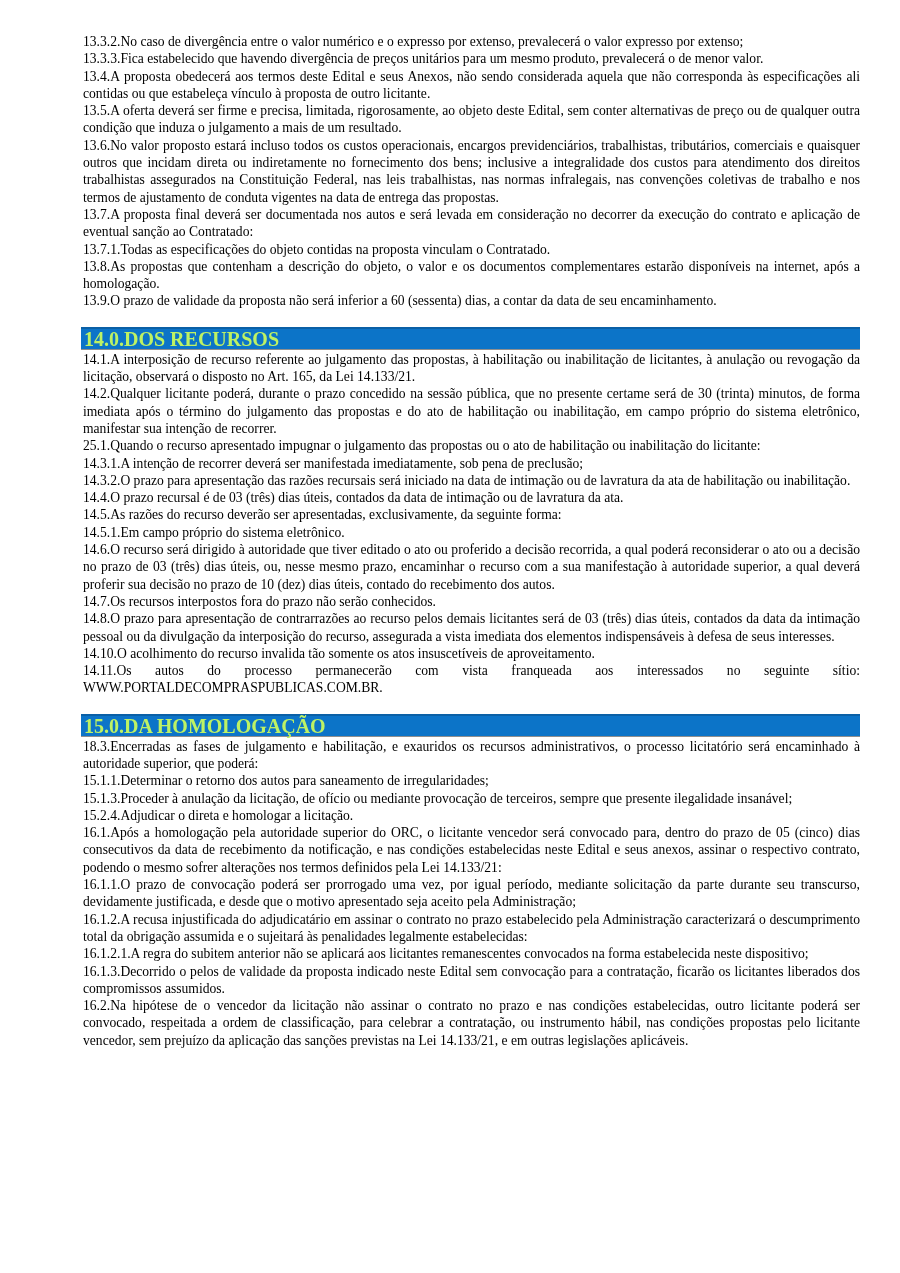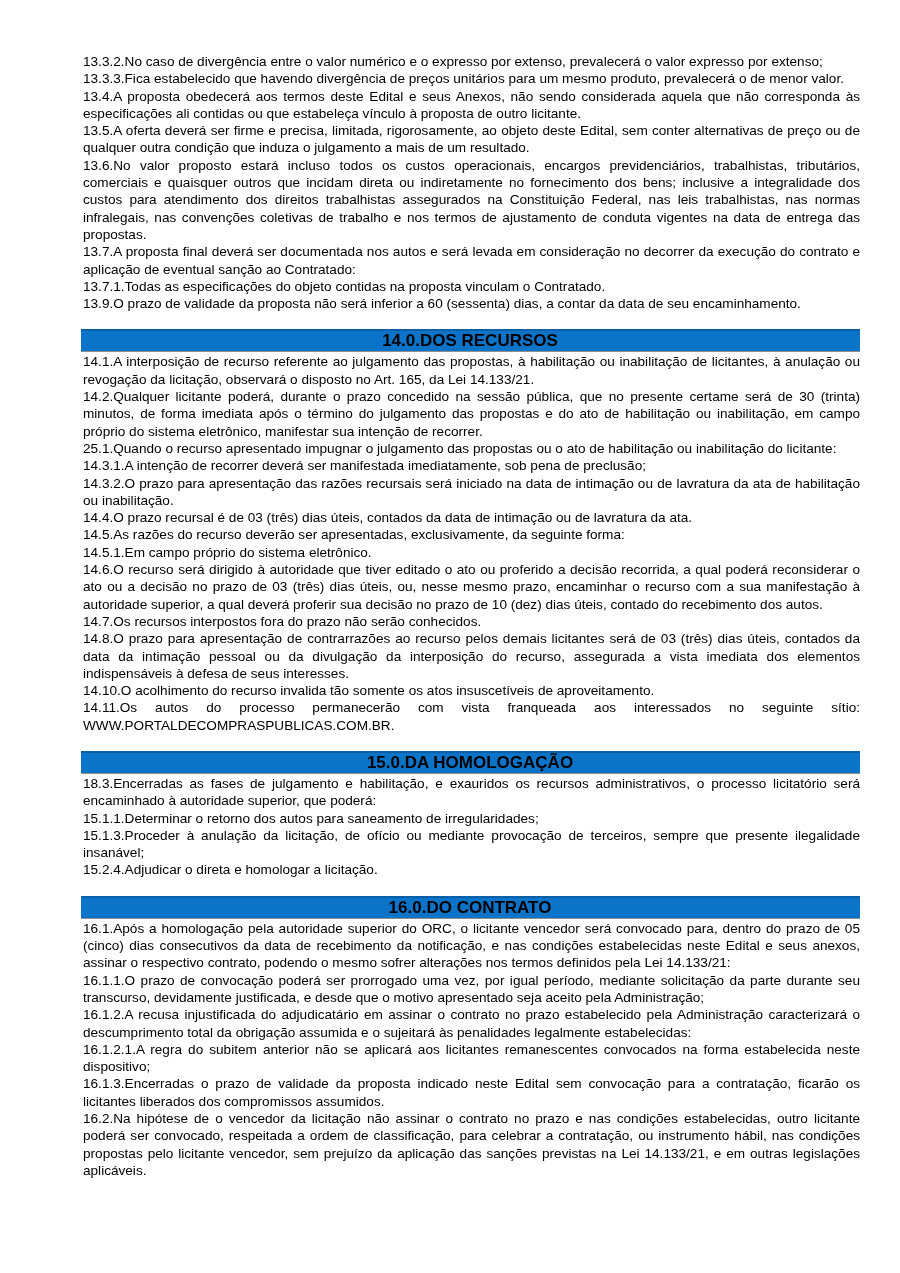--- a/index.html
+++ b/index.html
@@ -12,58 +12,59 @@
     height: 1273px;
     position: relative;
     overflow: hidden;
   }
   .page {
     position: absolute;
     top: 0; left: 0;
     width: 900px;
     height: 991px;
     box-sizing: border-box;
-    padding: 53px 40px 30px 83px;
-    font-family: Liberation Sans, sans-serif;
+    padding: 33px 40px 30px 83px;
+    font-family: Liberation Serif, serif;
     font-size: 13.6px;
     line-height: 17.3px;
     color: #000000;
     text-align: justify;
   }
   section { margin: 0; padding: 0; }
   .para {
     margin: 0;
     padding: 0;
   }
   .section-header {
     background: #0c74c8;
-    color: #000000;
+    color: #bef264;
     font-weight: bold;
-    font-size: 17px;
+    font-size: 20px;
     line-height: 16px;
     padding: 2px 4px 2px 3px;
     margin: 17px 0 1px -2px;
     border-top: 2px solid #0a60a6;
     border-bottom: 1px solid #8f8f8f;
-    text-align: center;
+    text-align: left;
   }
 </style>
 </head>
 <body>
 
 <main class="page">
   <div>
       <section>
         <p class="para">13.3.2.No caso de divergência entre o valor numérico e o expresso por extenso, prevalecerá o valor expresso por extenso;</p>
         <p class="para">13.3.3.Fica estabelecido que havendo divergência de preços unitários para um mesmo produto, prevalecerá o de menor valor.</p>
         <p class="para">13.4.A proposta obedecerá aos termos deste Edital e seus Anexos, não sendo considerada aquela que não corresponda às especificações ali contidas ou que estabeleça vínculo à proposta de outro licitante.</p>
         <p class="para">13.5.A oferta deverá ser firme e precisa, limitada, rigorosamente, ao objeto deste Edital, sem conter alternativas de preço ou de qualquer outra condição que induza o julgamento a mais de um resultado.</p>
         <p class="para">13.6.No valor proposto estará incluso todos os custos operacionais, encargos previdenciários, trabalhistas, tributários, comerciais e quaisquer outros que incidam direta ou indiretamente no fornecimento dos bens; inclusive a integralidade dos custos para atendimento dos direitos trabalhistas assegurados na Constituição Federal, nas leis trabalhistas, nas normas infralegais, nas convenções coletivas de trabalho e nos termos de ajustamento de conduta vigentes na data de entrega das propostas.</p>
         <p class="para">13.7.A proposta final deverá ser documentada nos autos e será levada em consideração no decorrer da execução do contrato e aplicação de eventual sanção ao Contratado:</p>
         <p class="para">13.7.1.Todas as especificações do objeto contidas na proposta vinculam o Contratado.</p>
+        <p class="para">13.8.As propostas que contenham a descrição do objeto, o valor e os documentos complementares estarão disponíveis na internet, após a homologação.</p>
         <p class="para">13.9.O prazo de validade da proposta não será inferior a 60 (sessenta) dias, a contar da data de seu encaminhamento.</p>
       </section>
       <section>
         <div class="section-header">14.0.DOS RECURSOS</div>
         <p class="para">14.1.A interposição de recurso referente ao julgamento das propostas, à habilitação ou inabilitação de licitantes, à anulação ou revogação da licitação, observará o disposto no Art. 165, da Lei 14.133/21.</p>
         <p class="para">14.2.Qualquer licitante poderá, durante o prazo concedido na sessão pública, que no presente certame será de 30 (trinta) minutos, de forma imediata após o término do julgamento das propostas e do ato de habilitação ou inabilitação, em campo próprio do sistema eletrônico, manifestar sua intenção de recorrer.</p>
         <p class="para">25.1.Quando o recurso apresentado impugnar o julgamento das propostas ou o ato de habilitação ou inabilitação do licitante:</p>
         <p class="para">14.3.1.A intenção de recorrer deverá ser manifestada imediatamente, sob pena de preclusão;</p>
         <p class="para">14.3.2.O prazo para apresentação das razões recursais será iniciado na data de intimação ou de lavratura da ata de habilitação ou inabilitação.</p>
         <p class="para">14.4.O prazo recursal é de 03 (três) dias úteis, contados da data de intimação ou de lavratura da ata.</p>
@@ -76,22 +77,21 @@
         <p class="para">14.11.Os autos do processo permanecerão com vista franqueada aos interessados no seguinte sítio: WWW.PORTALDECOMPRASPUBLICAS.COM.BR.</p>
       </section>
       <section>
         <div class="section-header">15.0.DA HOMOLOGAÇÃO</div>
         <p class="para">18.3.Encerradas as fases de julgamento e habilitação, e exauridos os recursos administrativos, o processo licitatório será encaminhado à autoridade superior, que poderá:</p>
         <p class="para">15.1.1.Determinar o retorno dos autos para saneamento de irregularidades;</p>
         <p class="para">15.1.3.Proceder à anulação da licitação, de ofício ou mediante provocação de terceiros, sempre que presente ilegalidade insanável;</p>
         <p class="para">15.2.4.Adjudicar o direta e homologar a licitação.</p>
       </section>
       <section>
-        <div class="section-header">16.0.DO CONTRATO</div>
         <p class="para">16.1.Após a homologação pela autoridade superior do ORC, o licitante vencedor será convocado para, dentro do prazo de 05 (cinco) dias consecutivos da data de recebimento da notificação, e nas condições estabelecidas neste Edital e seus anexos, assinar o respectivo contrato, podendo o mesmo sofrer alterações nos termos definidos pela Lei 14.133/21:</p>
         <p class="para">16.1.1.O prazo de convocação poderá ser prorrogado uma vez, por igual período, mediante solicitação da parte durante seu transcurso, devidamente justificada, e desde que o motivo apresentado seja aceito pela Administração;</p>
         <p class="para">16.1.2.A recusa injustificada do adjudicatário em assinar o contrato no prazo estabelecido pela Administração caracterizará o descumprimento total da obrigação assumida e o sujeitará às penalidades legalmente estabelecidas:</p>
         <p class="para">16.1.2.1.A regra do subitem anterior não se aplicará aos licitantes remanescentes convocados na forma estabelecida neste dispositivo;</p>
-        <p class="para">16.1.3.Encerradas o prazo de validade da proposta indicado neste Edital sem convocação para a contratação, ficarão os licitantes liberados dos compromissos assumidos.</p>
+        <p class="para">16.1.3.Decorrido o pelos de validade da proposta indicado neste Edital sem convocação para a contratação, ficarão os licitantes liberados dos compromissos assumidos.</p>
         <p class="para">16.2.Na hipótese de o vencedor da licitação não assinar o contrato no prazo e nas condições estabelecidas, outro licitante poderá ser convocado, respeitada a ordem de classificação, para celebrar a contratação, ou instrumento hábil, nas condições propostas pelo licitante vencedor, sem prejuízo da aplicação das sanções previstas na Lei 14.133/21, e em outras legislações aplicáveis.</p>
       </section>
     </div>
 </main>
 
 </body></html>

